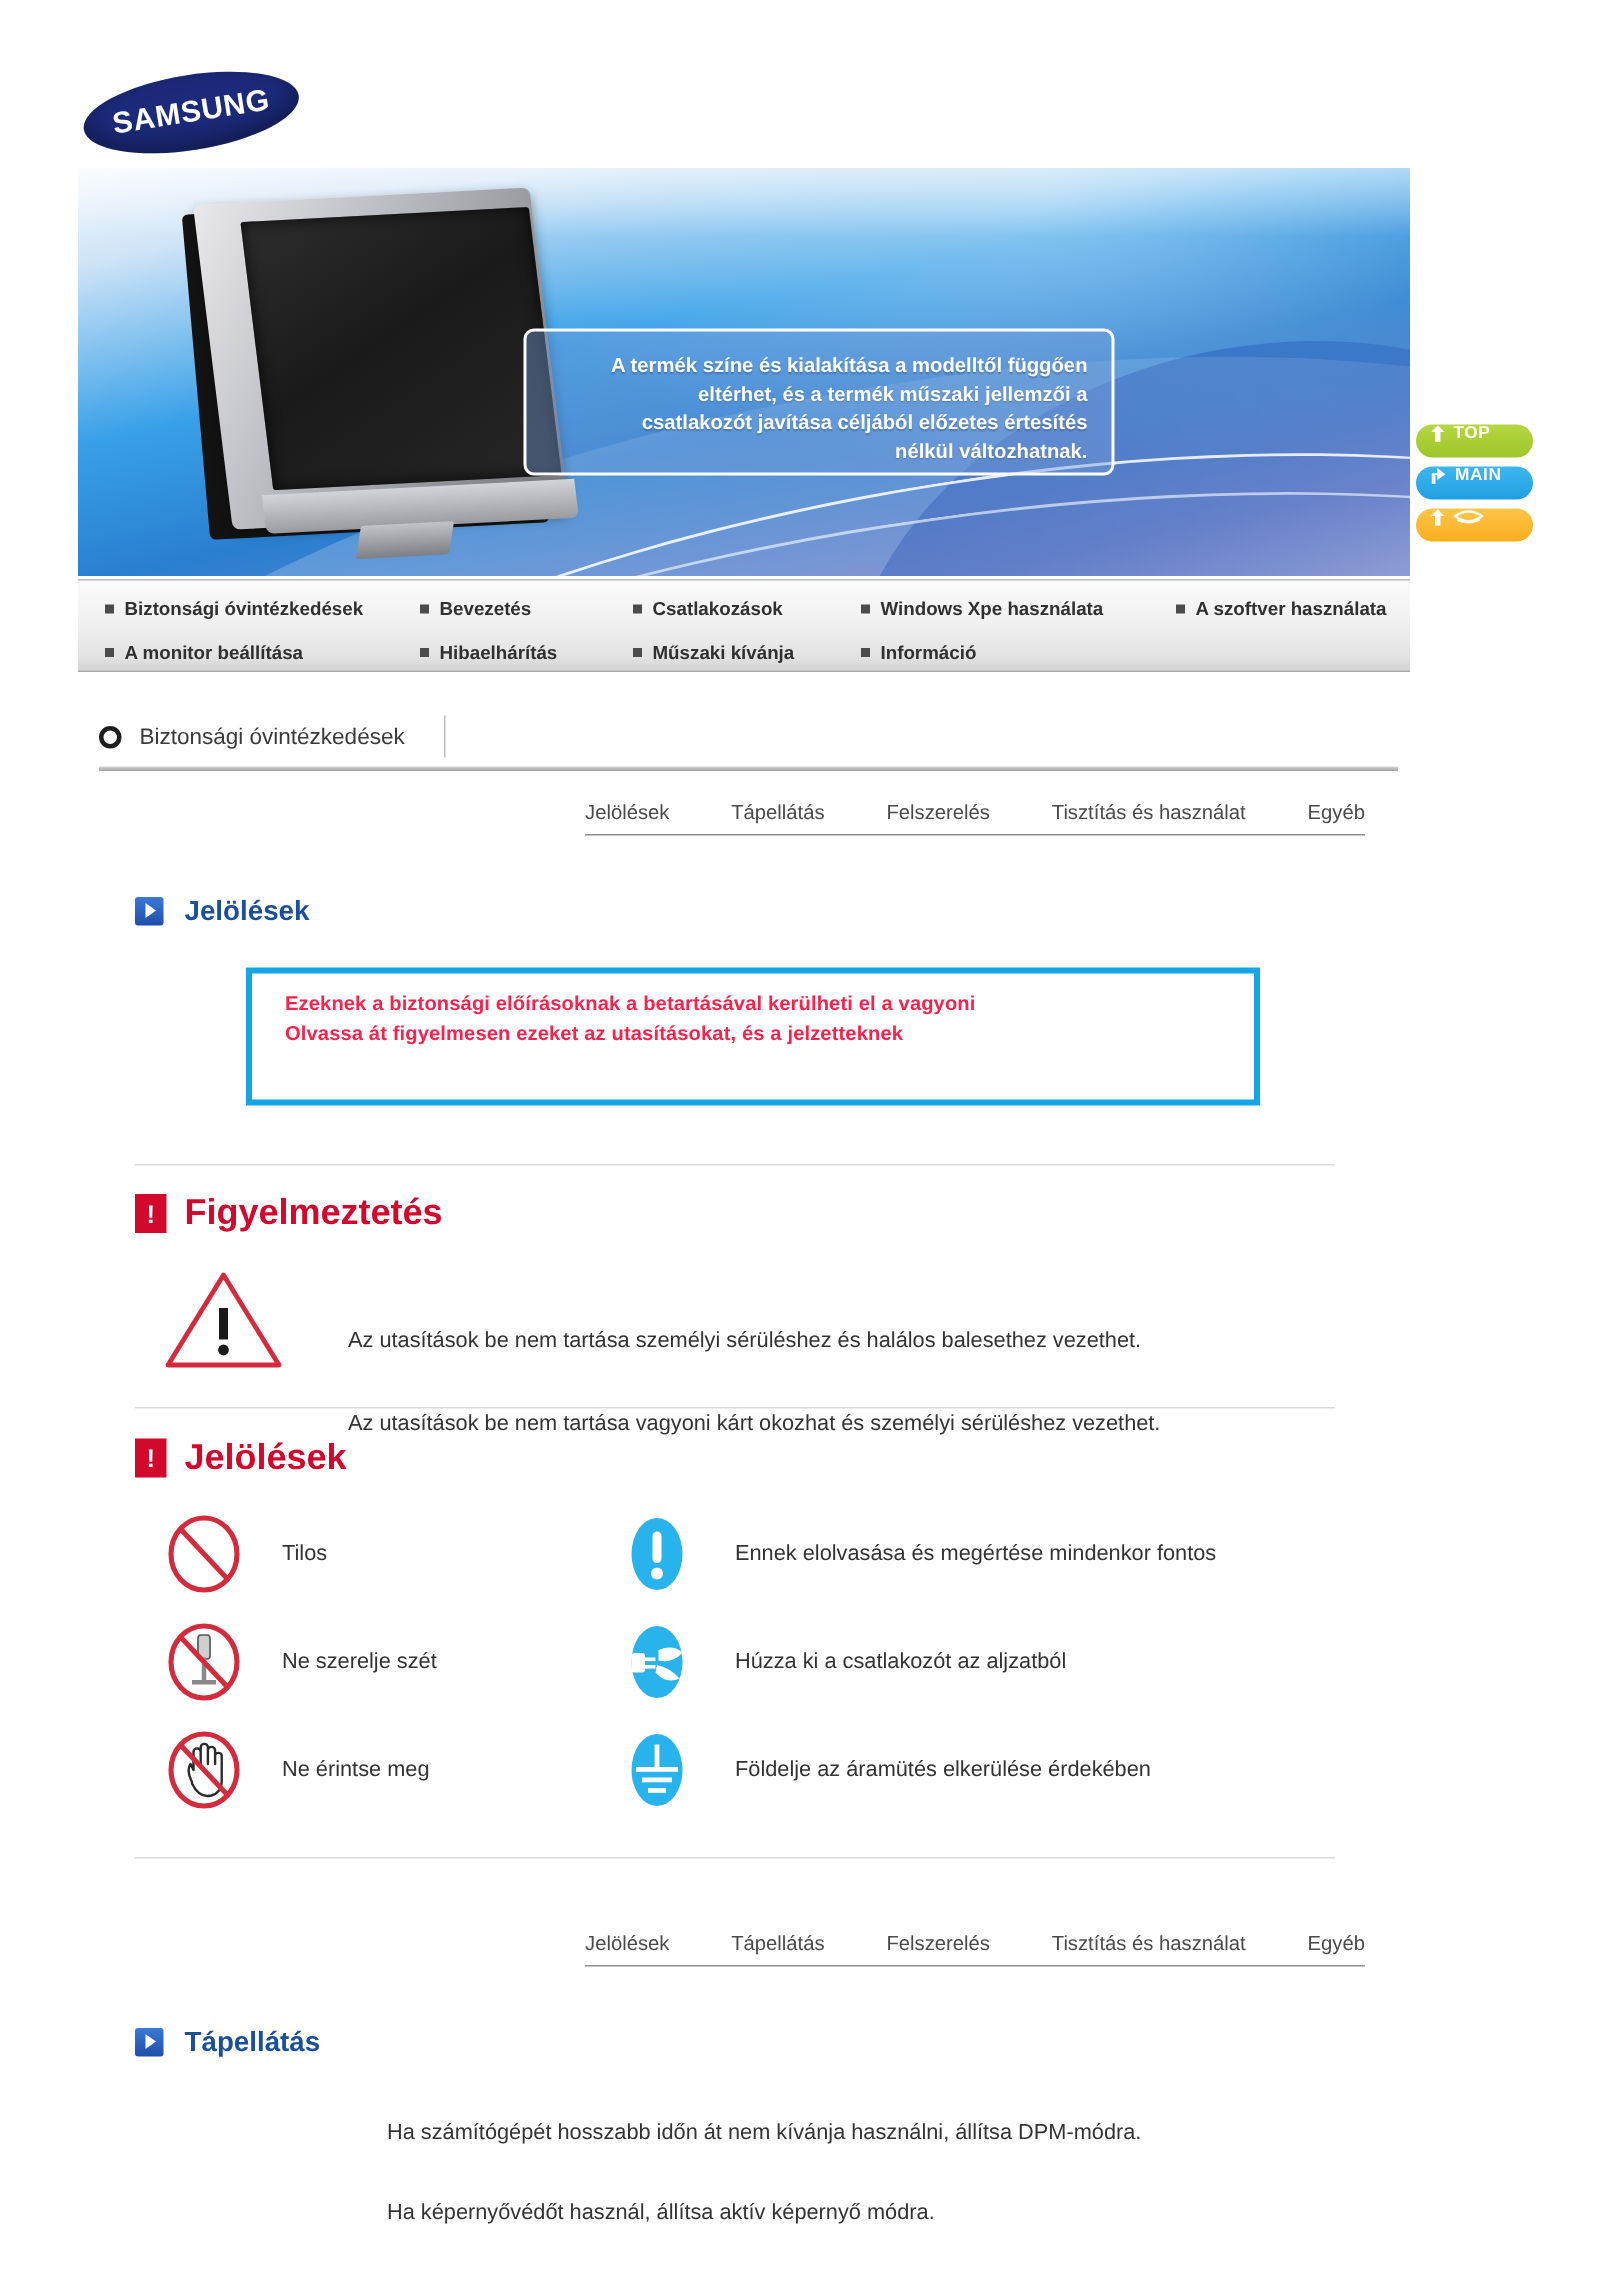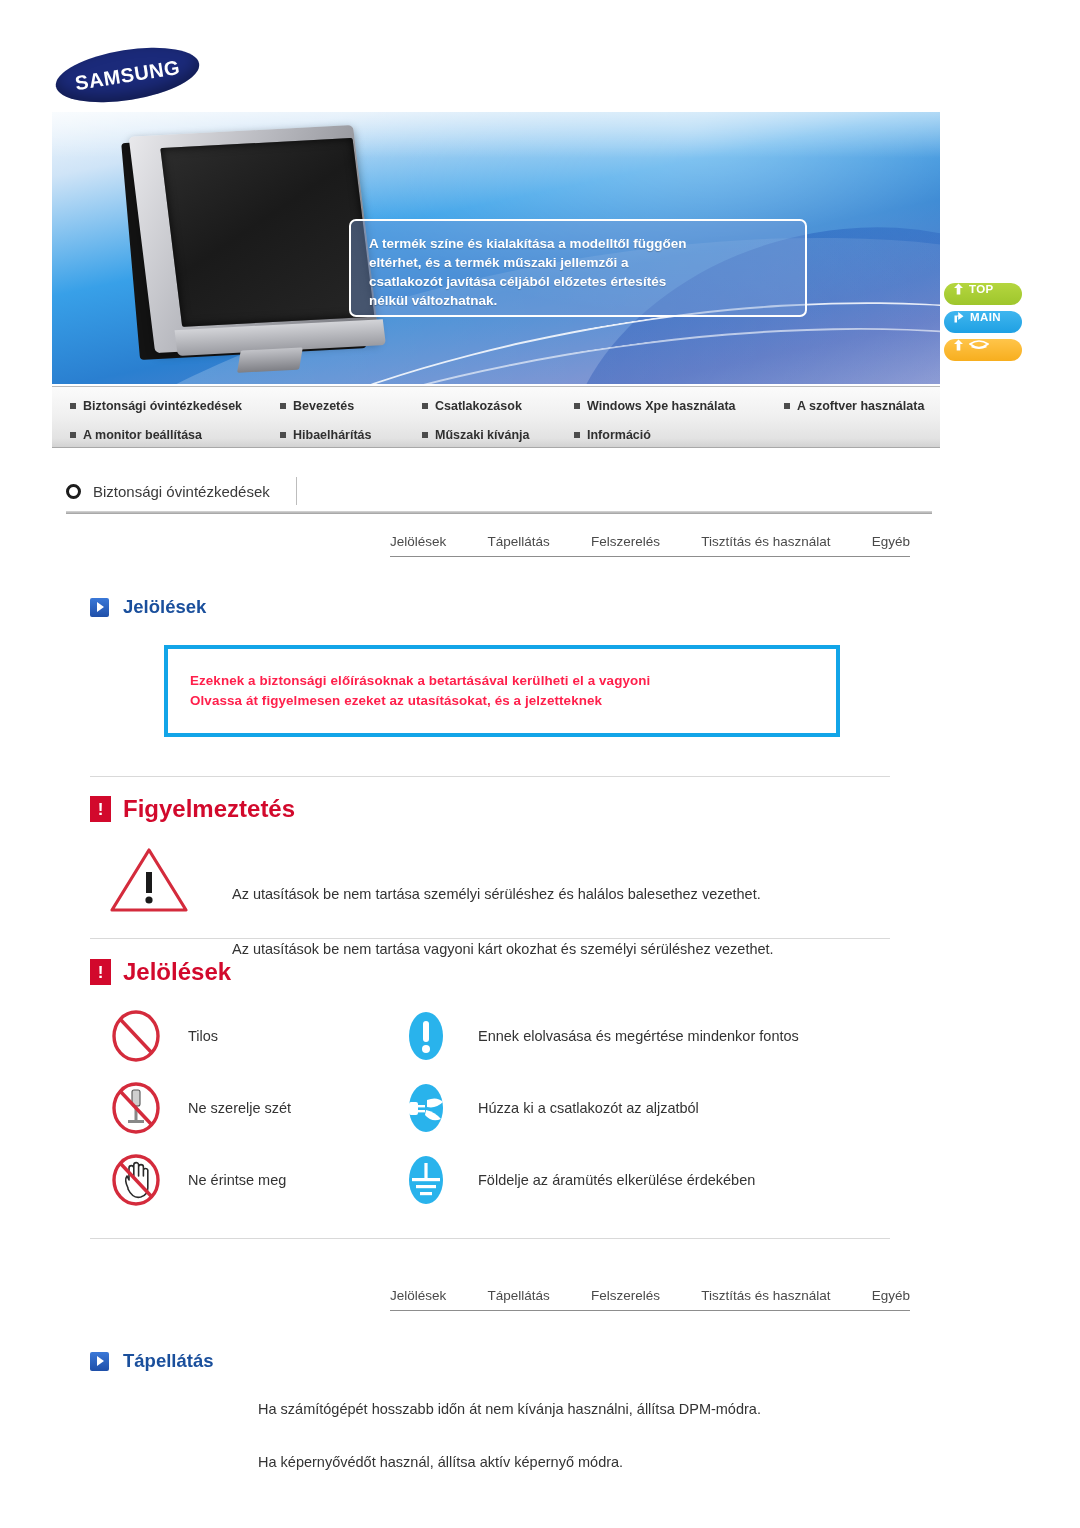--- a/index.html
+++ b/index.html
@@ -160,27 +160,28 @@
     background: linear-gradient(180deg, #c2c3c8, #7e7f85);
     transform: skewX(-16deg);
     border-radius: 2px;
   }
 
   
   .banner-note {
     position: absolute;
     left: 297px;
     top: 107px;
-    width: 458px;
+    width: 394px;
     height: 98px;
     border: 2px solid #ffffff;
     border-radius: 7px;
     background: rgba(118,156,214,0.42);
     box-sizing: border-box;
     padding: 13px 16px 10px 18px;
+    text-align: right;
   }
   .banner-note p {
     margin: 0;
     color: #ffffff;
     font-size: 13.5px;
     font-weight: bold;
     line-height: 1.42;
     text-shadow: 0 1px 1px rgba(0,0,0,0.22);
   }
 
@@ -332,21 +333,21 @@
   
   .notice {
     position: absolute;
     left: 164px;
     top: 645px;
     width: 676px;
     height: 92px;
     border: 4px solid #12a5e8;
     background: #ffffff;
     box-sizing: border-box;
-    padding: 22px 14px 0 22px;
+    padding: 10px 14px 0 22px;
   }
   .notice p {
     margin: 0;
     color: #ff1f4b;
     font-size: 13.4px;
     font-weight: bold;
     line-height: 1.47;
     letter-spacing: .1px;
   }
 
@@ -408,20 +409,21 @@
   .legend {
     position: absolute;
     left: 110px;
     top: 1000px;
     width: 800px;
   }
   .legend-row {
     display: flex;
     align-items: center;
     height: 72px;
+    gap: 12px;
   }
   .legend-cell {
     display: flex;
     align-items: center;
     gap: 26px;
   }
   .legend-cell.left { width: 290px; }
   .legend-cell .lbl {
     font-size: 14.5px;
     color: #333333;
@@ -431,20 +433,21 @@
     height: 52px;
     flex: 0 0 52px;
     display: block;
   }
 
   
   .body-lines {
     position: absolute;
     left: 258px;
     width: 700px;
+    margin-top: 13px;
   }
   .body-lines p {
     margin: 0 0 34px 0;
     font-size: 14.5px;
     color: #333333;
     line-height: 1.3;
   }
 </style>
 </head>
 <body>

